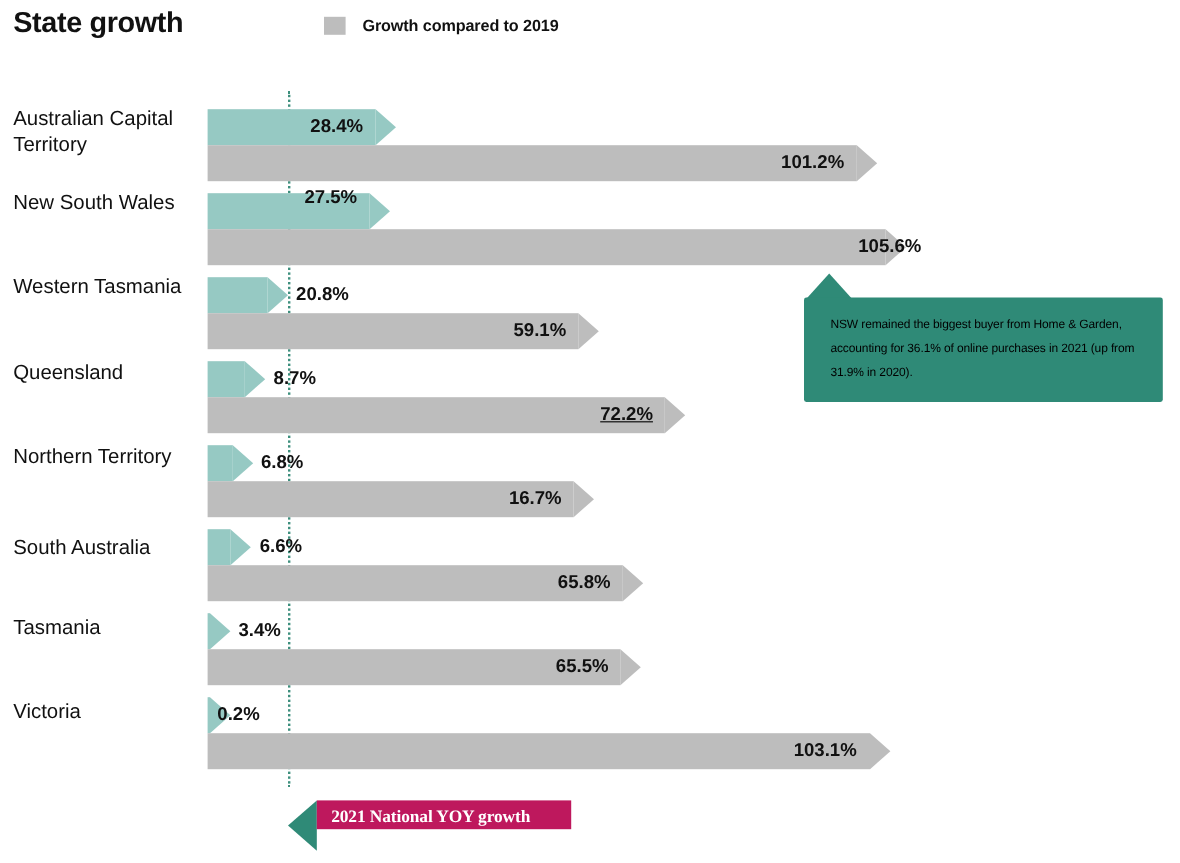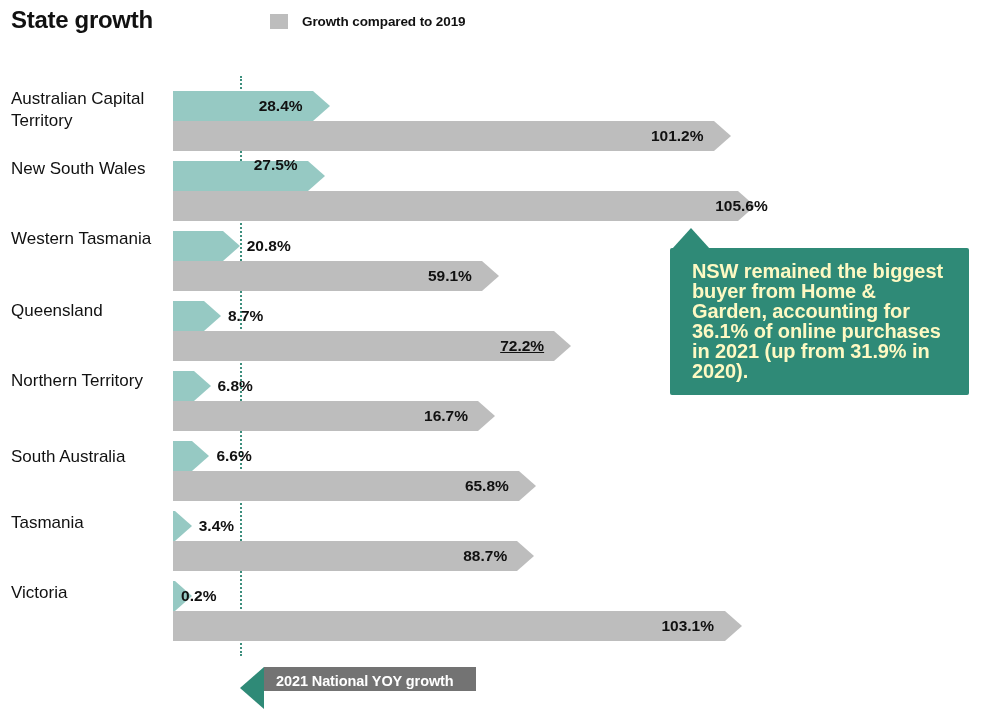--- a/index.html
+++ b/index.html
@@ -58,35 +58,36 @@
   }
 
   
   .callout{
     position:absolute;left:670px;top:248px;width:299px;
     background:#2f8a77;border-radius:2px;
     padding:13px 16px 14px 22px;
     box-sizing:border-box;
   }
   .callout-text{
-    color:#fef9c3;font-size:20px;font-weight:bold;line-height:20px;
+    color:#000000;font-size:10px;font-weight:normal;line-height:20px;
     letter-spacing:-0.1px;
   }
   .callout-pointer{
     position:absolute;left:672px;top:228px;width:0;height:0;
     border-left:19px solid transparent;
     border-right:19px solid transparent;
     border-bottom:21px solid #2f8a77;
   }
 
   
   .banner{
     position:absolute;left:264px;top:667px;width:212px;height:24px;
-    background:#737373;box-sizing:border-box;
+    background:#be185d;box-sizing:border-box;
     padding:5px 10px 0 12px;
+    font-family:Liberation Serif, serif;
   }
   .banner-arrow{
     position:absolute;left:240px;top:667px;width:0;height:0;
     border-top:21px solid transparent;
     border-bottom:21px solid transparent;
     border-right:24px solid #2f8a77;
   }
   .banner-l1{color:#fff;font-size:14.5px;font-weight:bold;line-height:19px;letter-spacing:-0.1px;}
   .banner-l2{color:#fff;font-size:14.5px;font-weight:bold;line-height:19px;letter-spacing:-0.1px;}
 </style>
@@ -189,21 +190,21 @@
           <div class="cat-label" style="top: 512px;">Tasmania</div>
           <div class="bar" style="top: 511px; left: 173px; width: 18.751px;">
             <div class="body" style="width: 2px; background: rgb(150, 201, 195);"></div>
             <div class="tip" style="left: 2px; border-left: 17px solid rgb(150, 201, 195);"></div>
           </div>
           <div class="val" style="top: 511px; left: 198.751px;">3.4%</div>
           <div class="bar" style="top: 541px; left: 173px; width: 361.232px;">
             <div class="body" style="width: 344.232px; background: rgb(189, 189, 189);"></div>
             <div class="tip" style="left: 344.232px; border-left: 17px solid rgb(189, 189, 189);"></div>
           </div>
-          <div class="val" style="top: 541px; left: 463.232px;">88.7%</div>
+          <div class="val" style="top: 541px; left: 463.232px;">65.5%</div>
         </div>
         <div class="row" style="top: 0px;">
           <div class="cat-label" style="top: 582px;">Victoria</div>
           <div class="bar" style="top: 581px; left: 173px; width: 1.103px;">
             <div class="body" style="width: 2px; background: rgb(150, 201, 195);"></div>
             <div class="tip" style="left: 2px; border-left: 17px solid rgb(150, 201, 195);"></div>
           </div>
           <div class="val" style="top: 581px; left: 181.103px;">0.2%</div>
           <div class="bar" style="top: 611px; left: 173px; width: 568.596px;">
             <div class="body" style="width: 551.596px; background: rgb(189, 189, 189);"></div>

